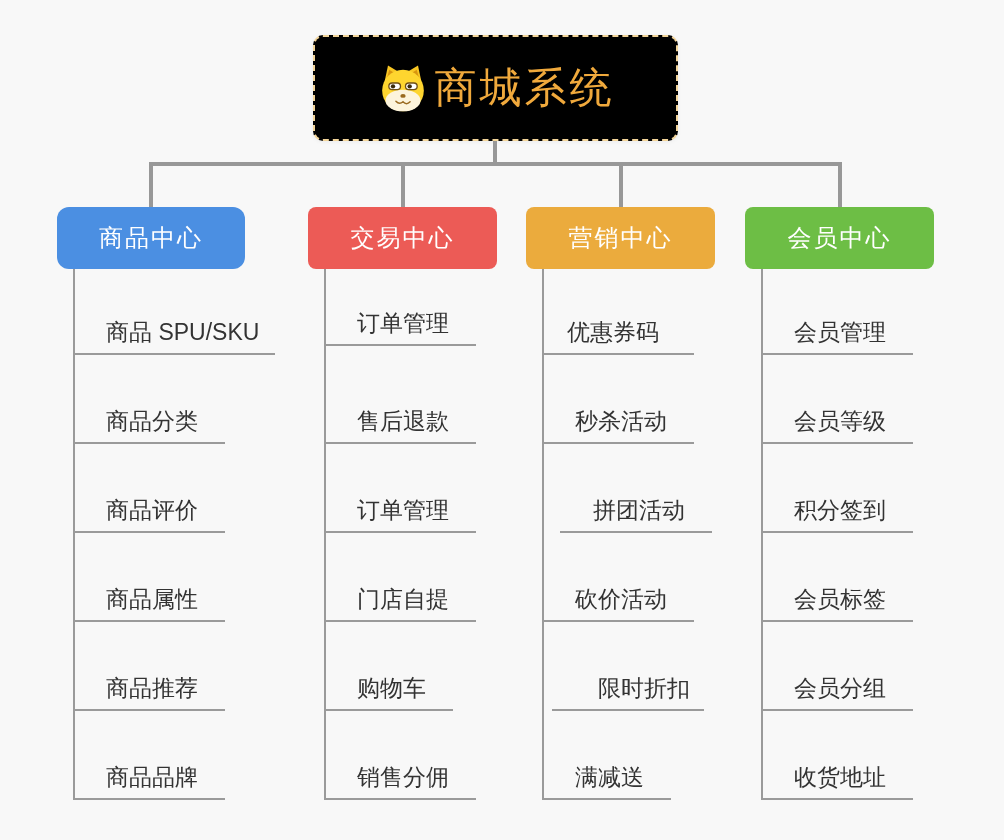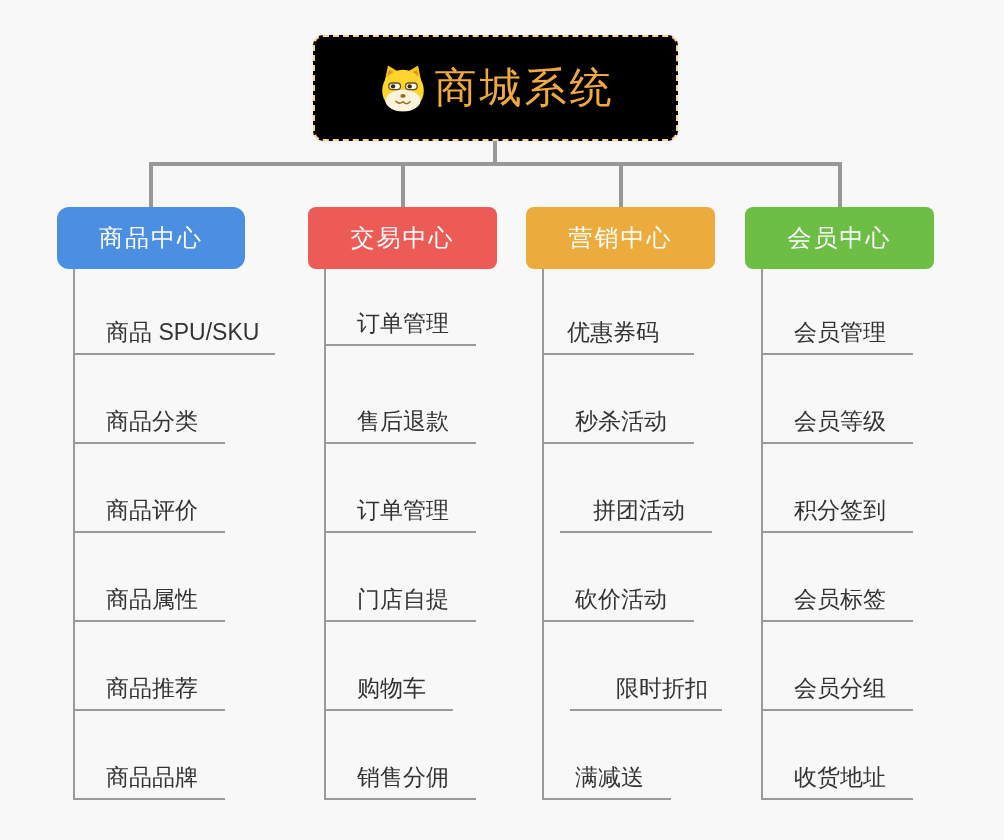--- a/index.html
+++ b/index.html
@@ -91,21 +91,21 @@
       <div class="branch-item" style="left: 324px; top: 487px; width: 152px;">订单管理</div>
       <div class="branch-item" style="left: 324px; top: 576px; width: 152px;">门店自提</div>
       <div class="branch-item" style="left: 324px; top: 665px; width: 129px;">购物车</div>
       <div class="branch-item" style="left: 324px; top: 754px; width: 152px;">销售分佣</div>
       <div class="branch-header" style="left: 526px; width: 189px; background: rgb(235, 171, 61);">营销中心</div>
       <div class="col-line" style="left: 542px;"></div>
       <div class="branch-item" style="left: 542px; top: 309px; width: 152px; padding-left: 25px;">优惠券码</div>
       <div class="branch-item" style="left: 542px; top: 398px; width: 152px;">秒杀活动</div>
       <div class="branch-item" style="left: 560px; top: 487px; width: 152px;">拼团活动</div>
       <div class="branch-item" style="left: 542px; top: 576px; width: 152px;">砍价活动</div>
-      <div class="branch-item" style="left: 570px; top: 665px; width: 152px; padding-left: 46px;">限时折扣</div>
+      <div class="branch-item" style="left: 552px; top: 665px; width: 152px; padding-left: 46px;">限时折扣</div>
       <div class="branch-item" style="left: 542px; top: 754px; width: 129px;">满减送</div>
       <div class="branch-header" style="left: 745px; width: 189px; background: rgb(109, 190, 69);">会员中心</div>
       <div class="col-line" style="left: 761px;"></div>
       <div class="branch-item" style="left: 761px; top: 309px; width: 152px;">会员管理</div>
       <div class="branch-item" style="left: 761px; top: 398px; width: 152px;">会员等级</div>
       <div class="branch-item" style="left: 761px; top: 487px; width: 152px;">积分签到</div>
       <div class="branch-item" style="left: 761px; top: 576px; width: 152px;">会员标签</div>
       <div class="branch-item" style="left: 761px; top: 665px; width: 152px;">会员分组</div>
       <div class="branch-item" style="left: 761px; top: 754px; width: 152px;">收货地址</div>
     </div>

